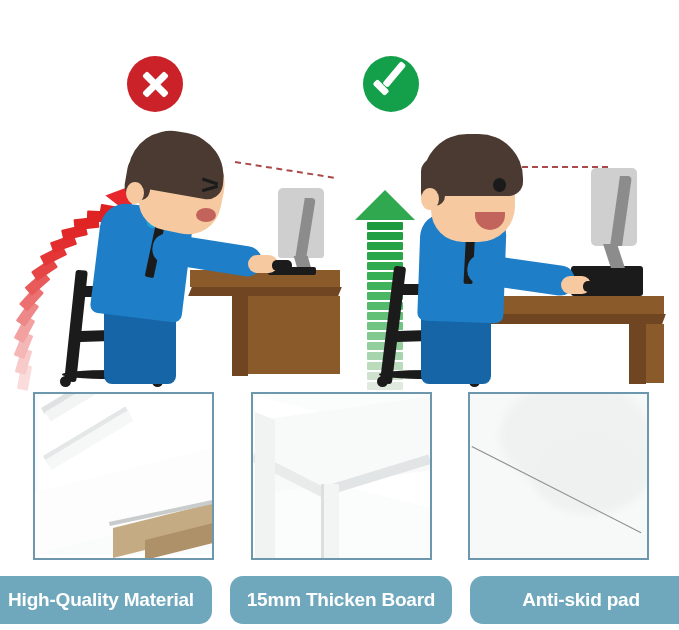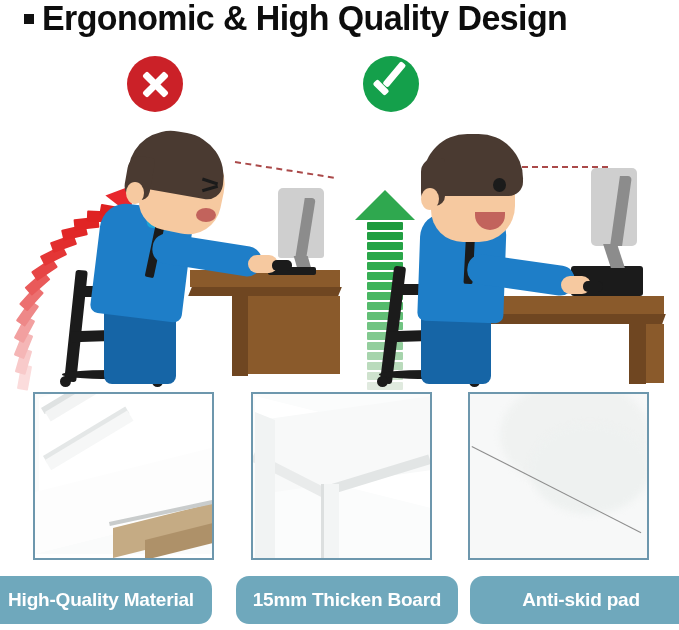--- a/index.html
+++ b/index.html
@@ -105,32 +105,28 @@
 
   
   .badges{position:absolute;left:0;top:576px;width:679px;height:54px;}
   .badge{
     position:absolute;top:0;height:48px;background:#6FA8BC;border-radius:13px;
     display:flex;align-items:center;justify-content:center;
     color:#ffffff;font-weight:bold;font-size:19px;letter-spacing:-0.2px;
     font-family:"Liberation Sans",sans-serif;white-space:nowrap;
   }
   .b1{left:-10px;width:222px;border-top-left-radius:0;border-bottom-left-radius:0;}
-  .b2{left:236px;width:222px;}
+  .b2{left:230px;width:222px;}
   .b3{left:470px;width:222px;border-top-right-radius:0;border-bottom-right-radius:0;}
 </style>
 </head>
 <body>
 
 <div class="page">
 
-  <div class="title-row">
-    <div class="title-bullet"></div>
-    <div class="title-text">Ergonomic &amp; High Quality Design</div>
-  </div>
 
   <div class="illus">
 
     <div class="scene scene-bad">
 
       <div class="status-circle status-bad">
         <div class="xmark"></div>
           <div class="xmark2"></div>
       </div>
 

